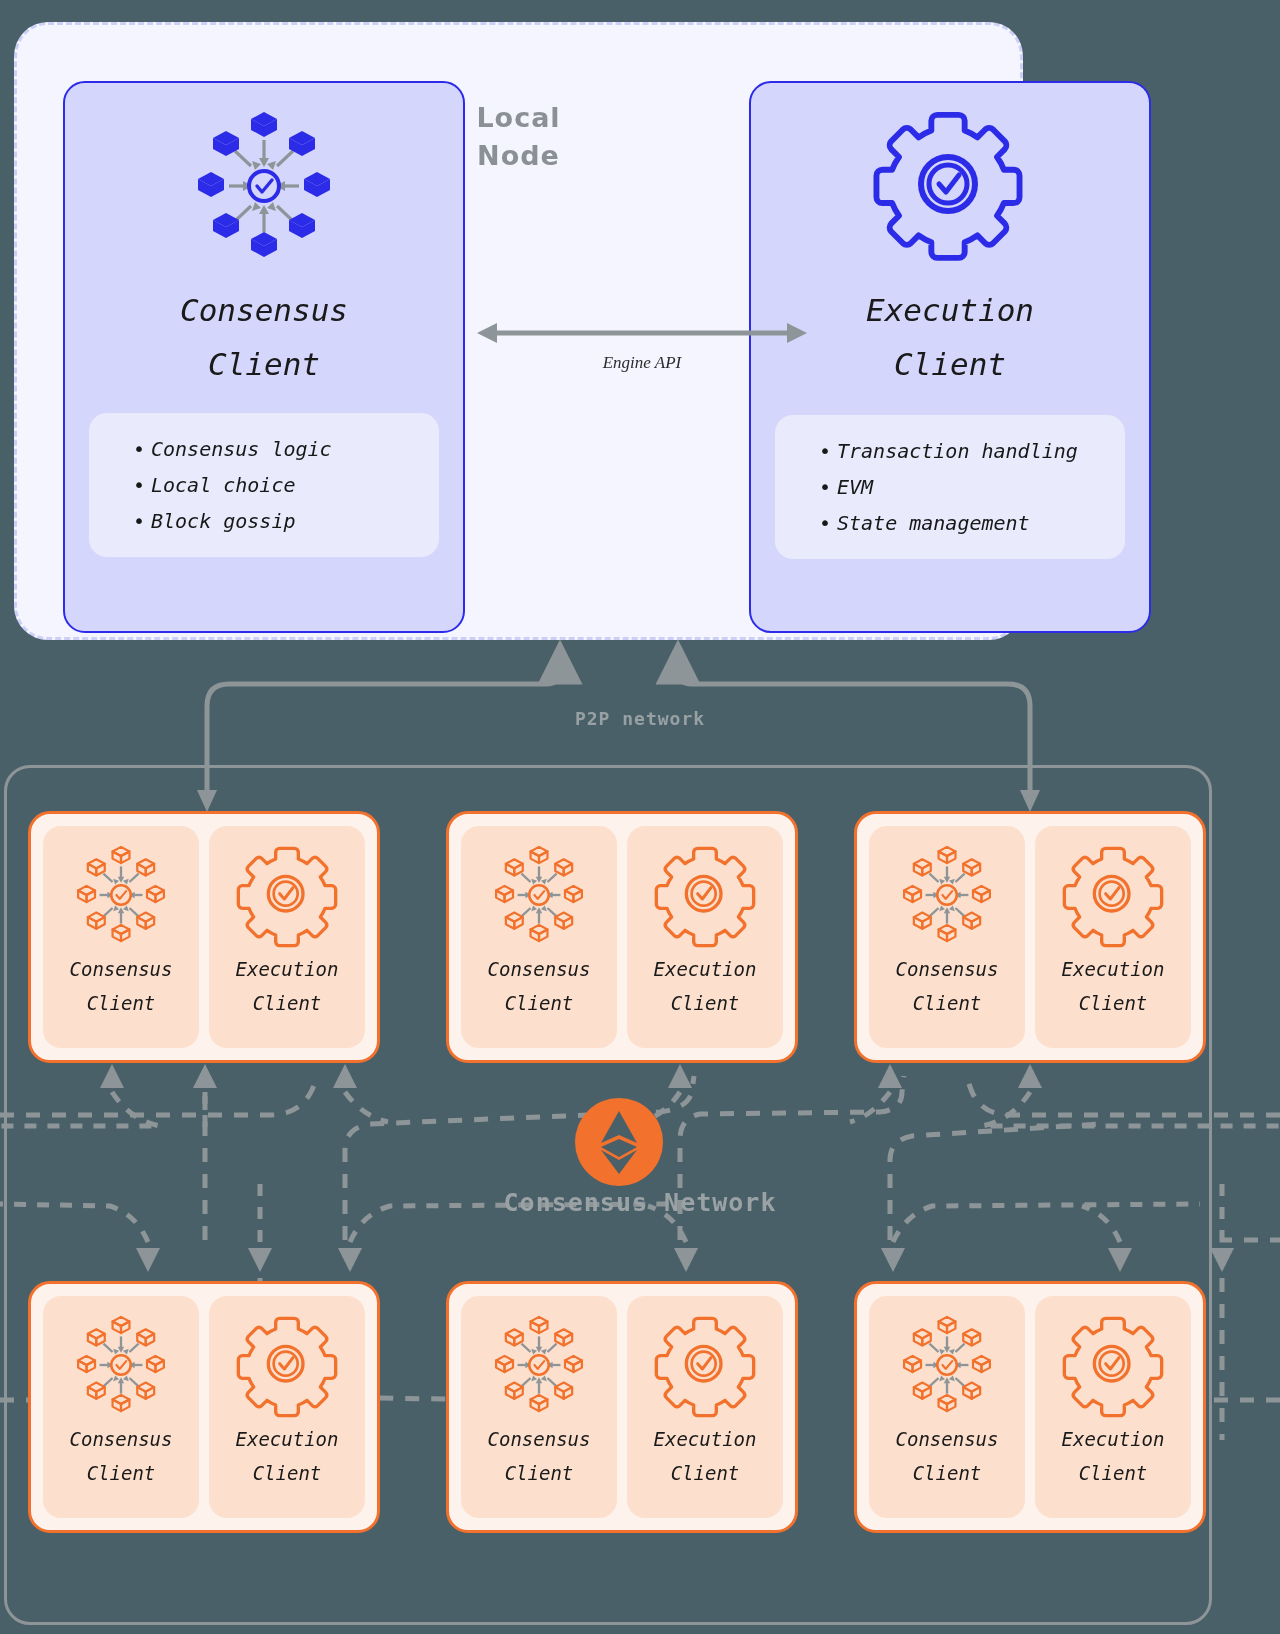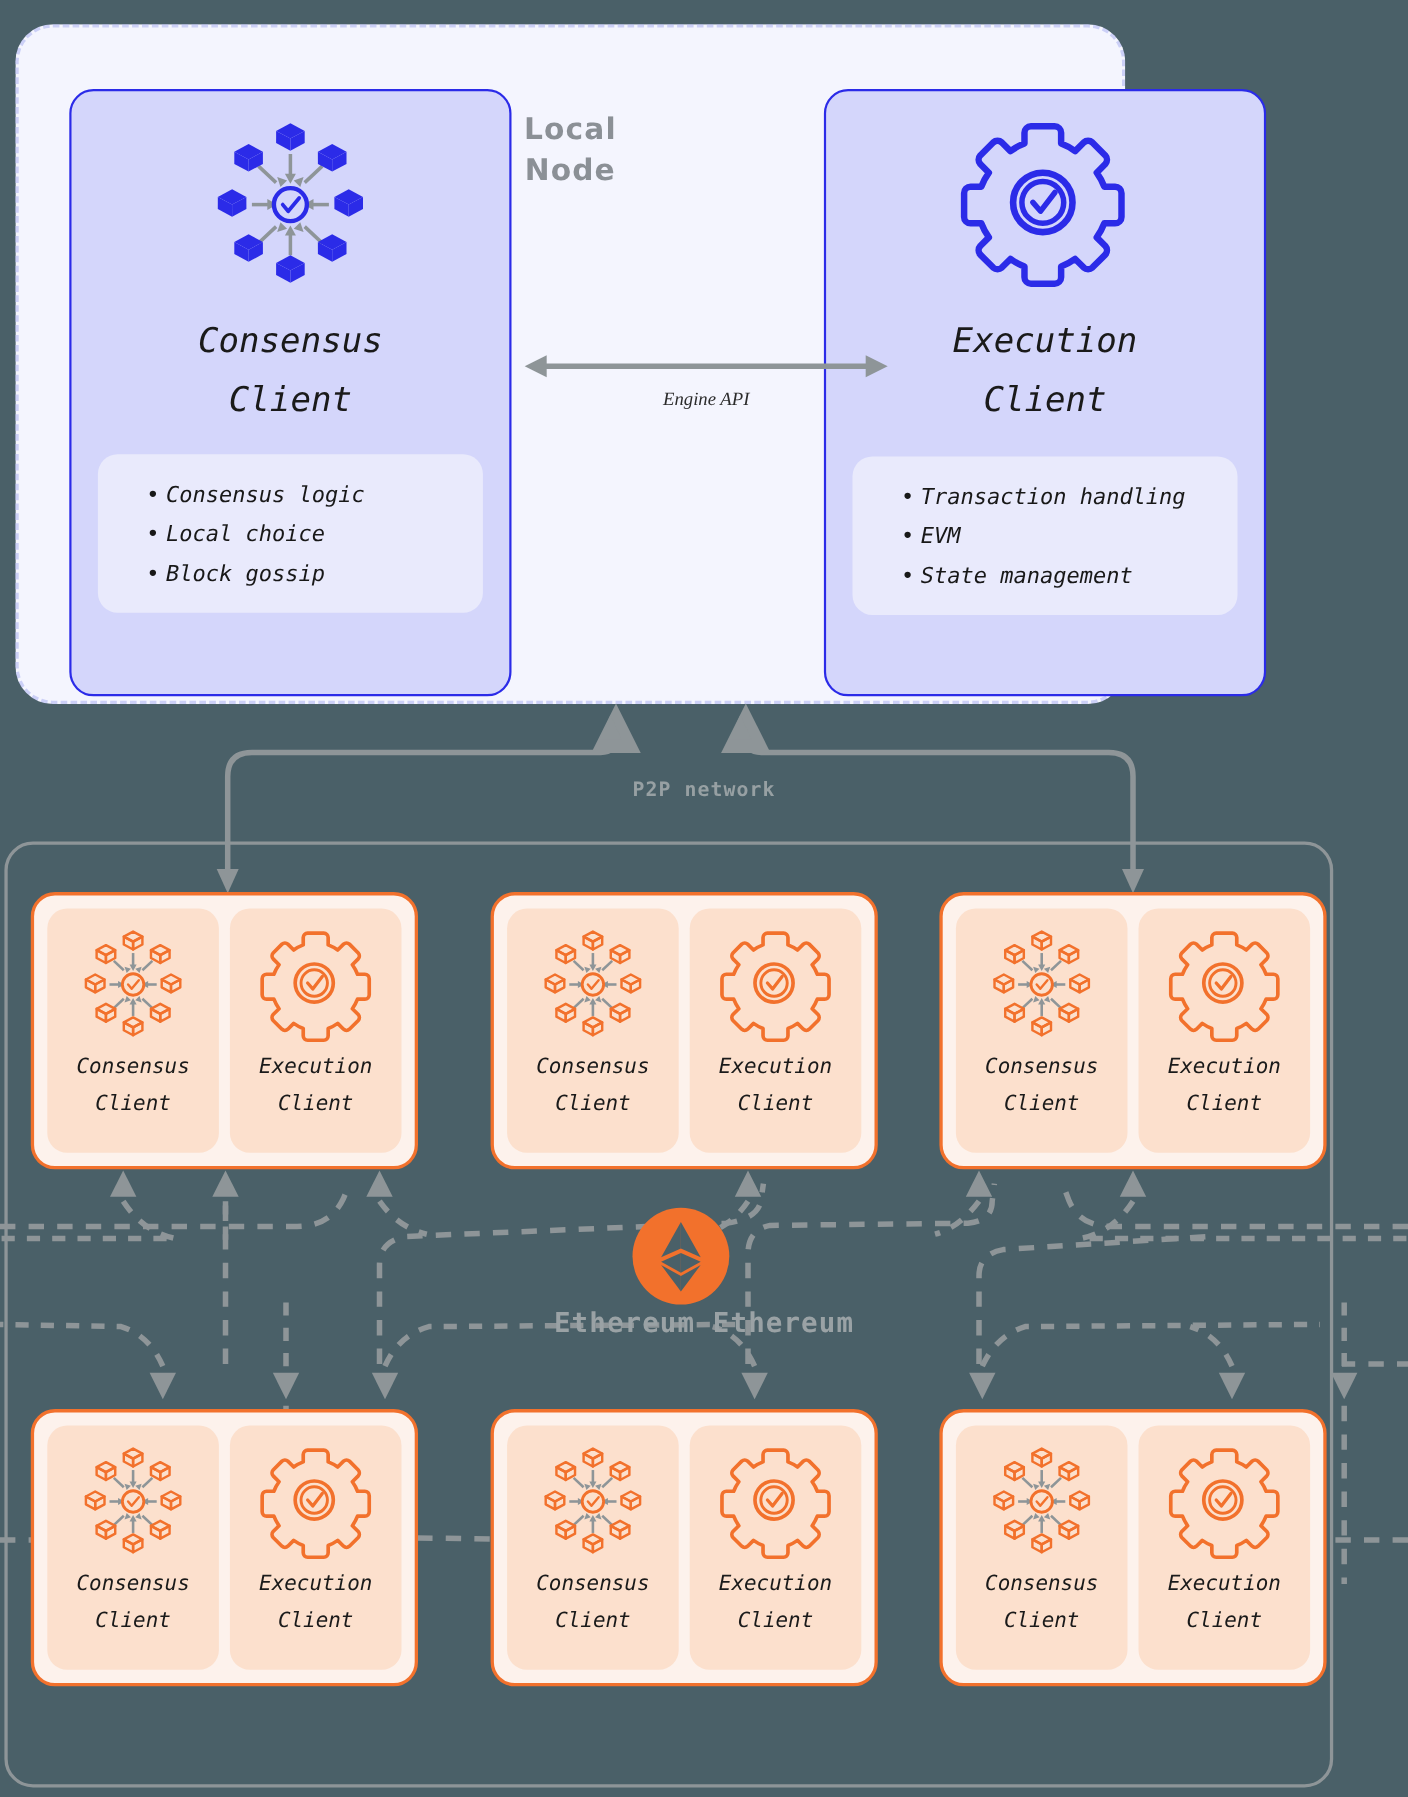--- a/index.html
+++ b/index.html
@@ -894,15 +894,15 @@
 
   <svg id="eth-logo" viewBox="0 0 88 88">
     <circle cx="44" cy="44" r="44" fill="#f2712c"></circle>
     <polygon points="44,13 44,37 62,45" fill="#4a6068"></polygon>
     <polygon points="44,13 26,45 44,37" fill="#4a6068"></polygon>
     <polygon points="44,41 26,49 44,59" fill="#4a6068"></polygon>
     <polygon points="44,41 62,49 44,59" fill="#4a6068"></polygon>
     <polygon points="44,62 26,52 44,76" fill="#4a6068"></polygon>
     <polygon points="44,62 62,52 44,76" fill="#4a6068"></polygon>
   </svg>
-  <div id="eth-label">Ethereum Ethereum</div>
+  <div id="eth-label">Consensus Network</div>
 
 </div>
 
 </body></html>

